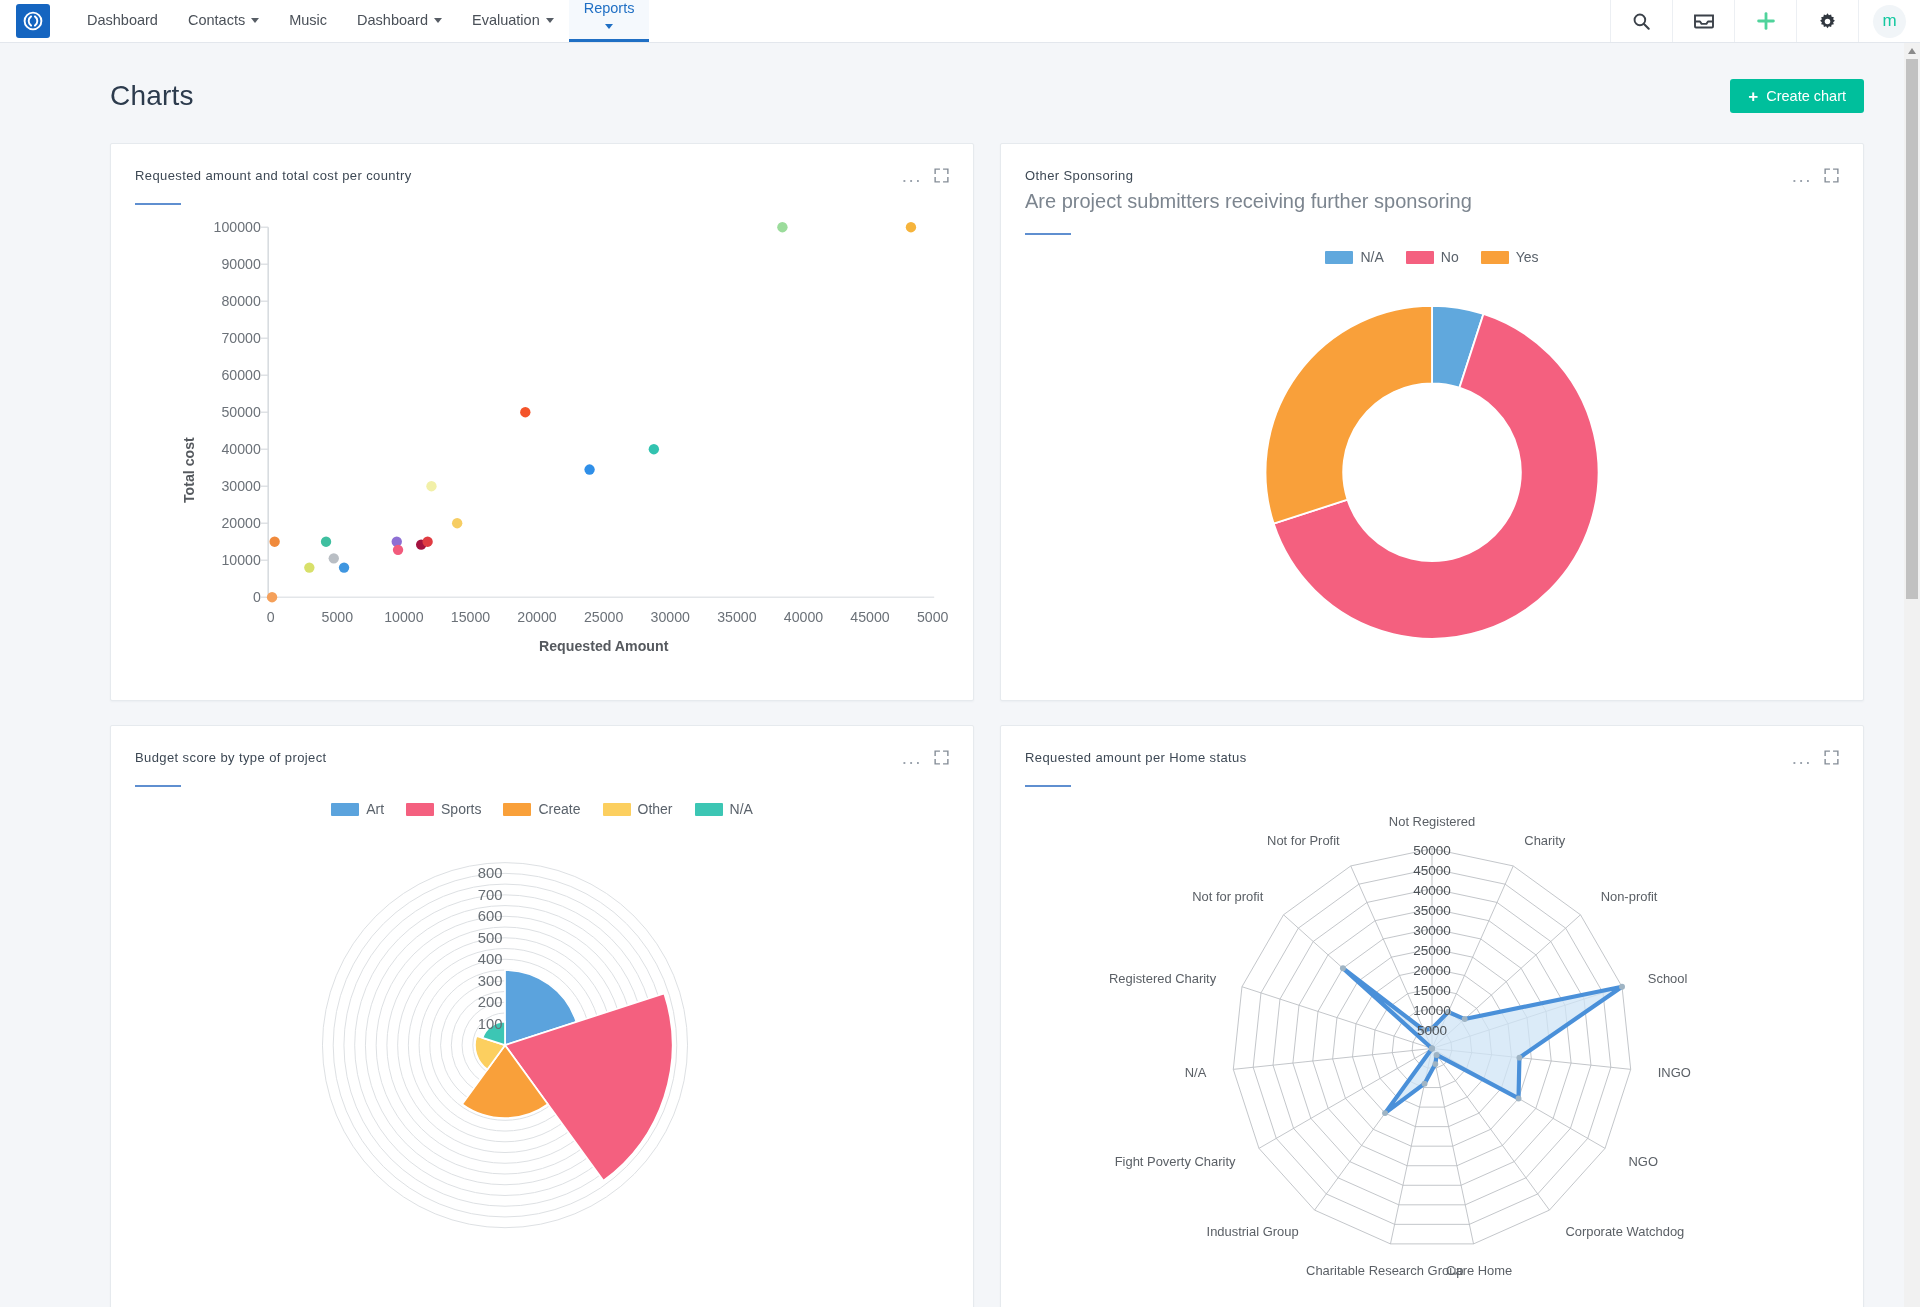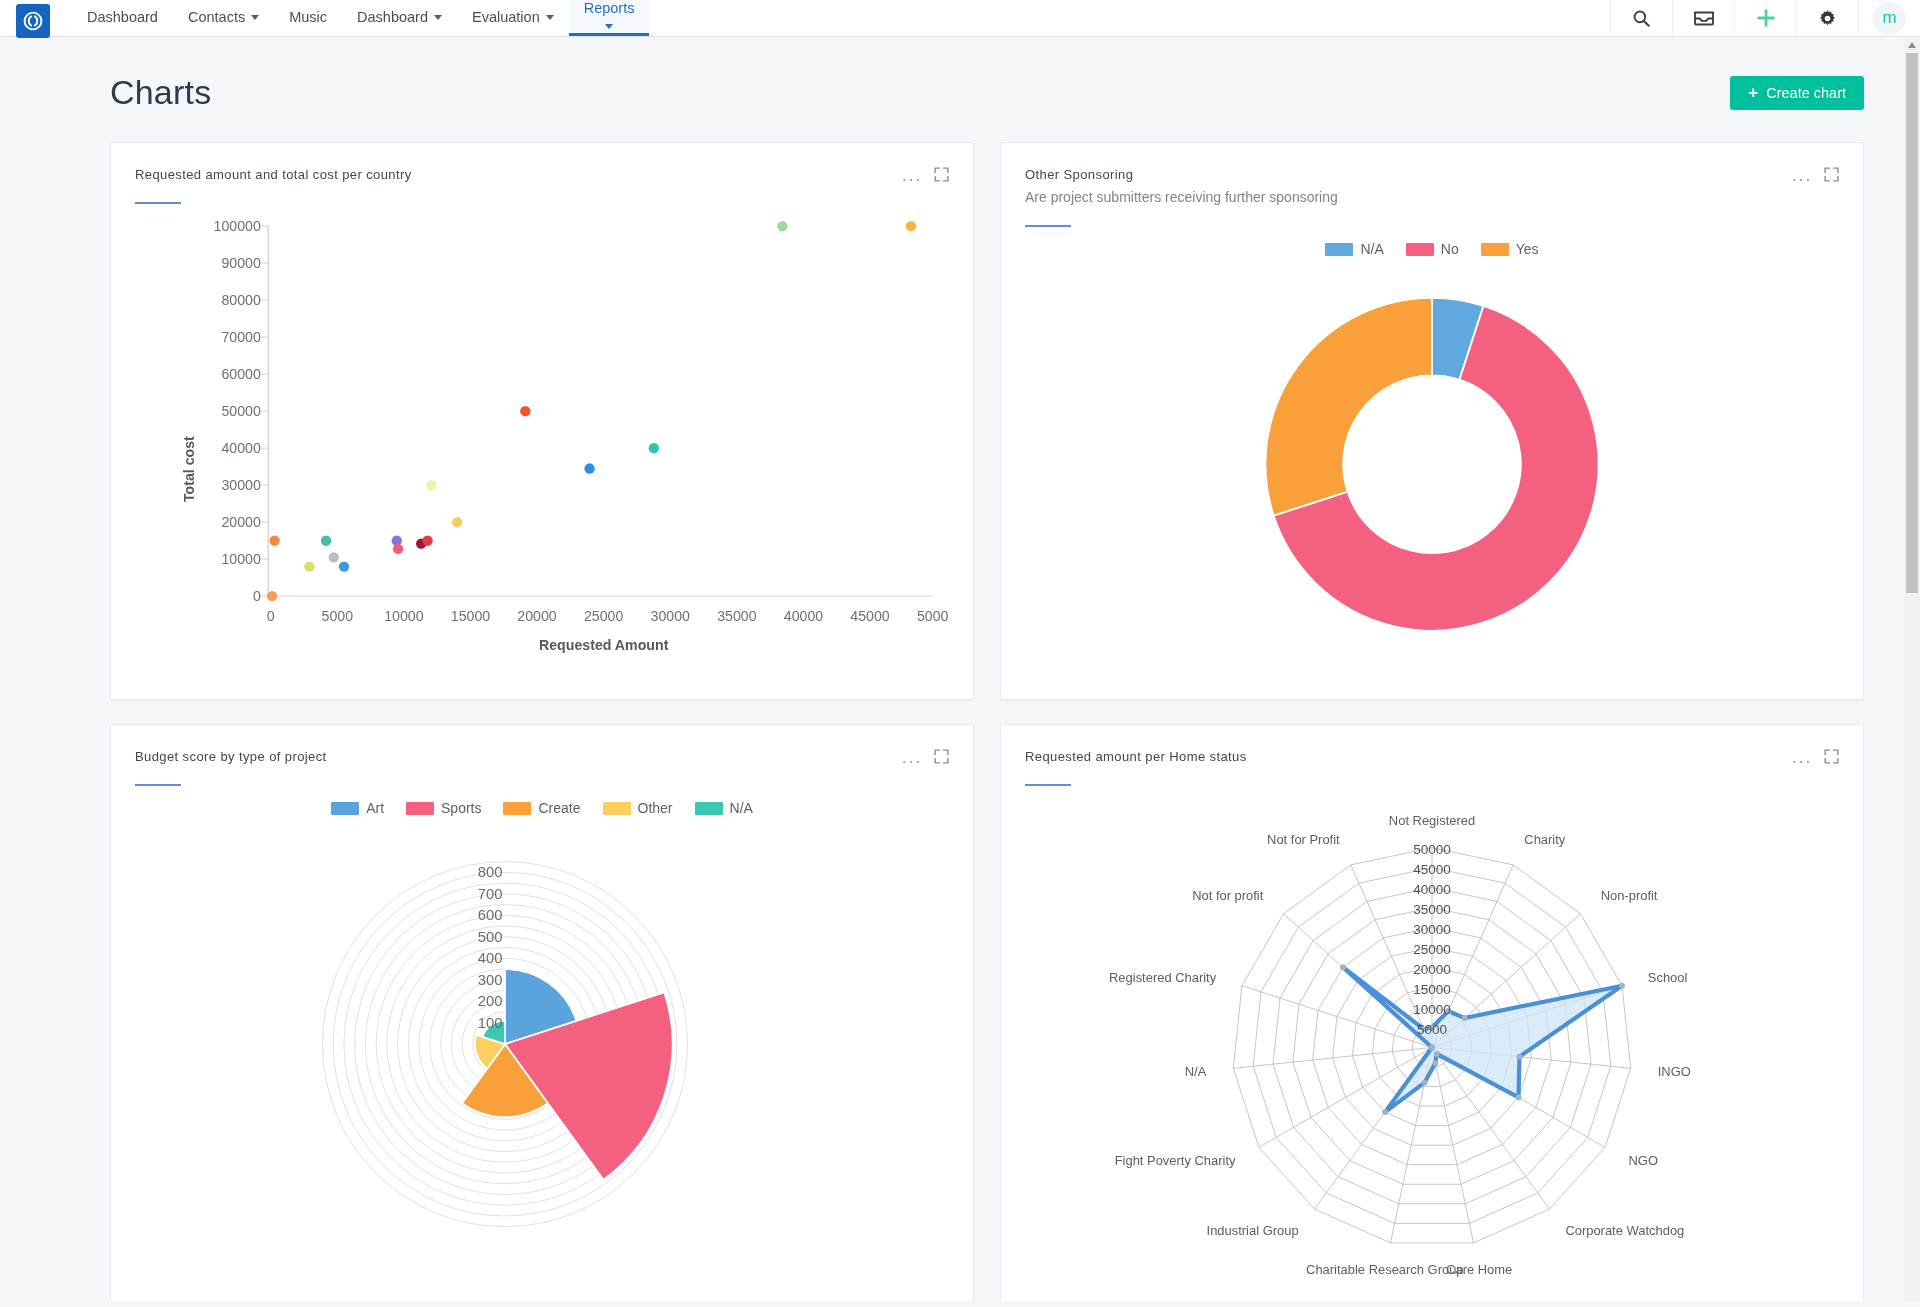--- a/index.html
+++ b/index.html
@@ -5,21 +5,21 @@
   * { box-sizing: border-box; margin: 0; padding: 0; }
   html, body {
     width: 1920px; height: 1307px;
     font-family: "Liberation Sans", sans-serif;
     background: #f4f6f9;
     overflow: hidden;
   }
 
   
   .navbar {
-    height: 37px; background: #ffffff;
+    height: 43px; background: #ffffff;
     display: flex; align-items: stretch;
     border-bottom: 1px solid #e3e7ed;
     position: relative; z-index: 5;
   }
   .brand {
     width: 34px; height: 34px; margin: 4px 0 0 16px;
     background: #1565c0; border-radius: 3px;
     display: flex; align-items: center; justify-content: center;
     flex: none;
   }
@@ -63,21 +63,21 @@
   .page {
     height: calc(1307px - 43px);
     overflow: hidden; position: relative;
     padding: 0 0 0 0;
   }
   .page-head {
     display: flex; align-items: center;
     padding: 36px 56px 0 110px;
   }
   .page-title {
-    font-size: 34px; font-weight: 400; color: #2c3b4d;
+    font-size: 28px; font-weight: 400; color: #2c3b4d;
     letter-spacing: .2px;
   }
   .create-btn {
     margin-left: auto; background: #00bf9c; color: #fff;
     border: none; border-radius: 3px;
     height: 34px; padding: 0 18px;
     font-size: 14.5px; font-family: inherit;
     display: flex; align-items: center; gap: 8px; cursor: pointer;
   }
   .create-btn .plus { font-size: 17px; line-height: 1; font-weight: 700; }
@@ -96,21 +96,21 @@
     box-shadow: 0 1px 2px rgba(20,40,70,.04);
     padding: 24px 24px 10px 24px;
     position: relative;
   }
   .card-head { display: flex; align-items: flex-start; }
   .card-title {
     font-size: 13px; color: #3d4854; font-weight: 500;
     letter-spacing: .4px;
   }
   .card-sub {
-    font-size: 14px; color: #7c858f; margin-top: 7px;
+    font-size: 20px; color: #7c858f; margin-top: 7px;
   }
   .card-tools {
     margin-left: auto; display: flex; align-items: center; gap: 12px;
   }
   .dots {
     color: #9aa2ac; font-size: 19px; letter-spacing: 1.5px;
     line-height: 10px; cursor: pointer; user-select: none;
   }
   .expand { cursor: pointer; display: block; }
   .accent-rule {

